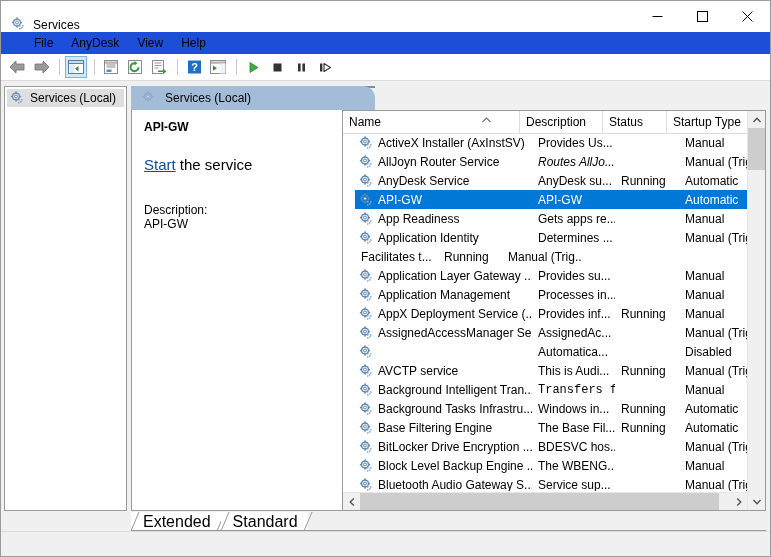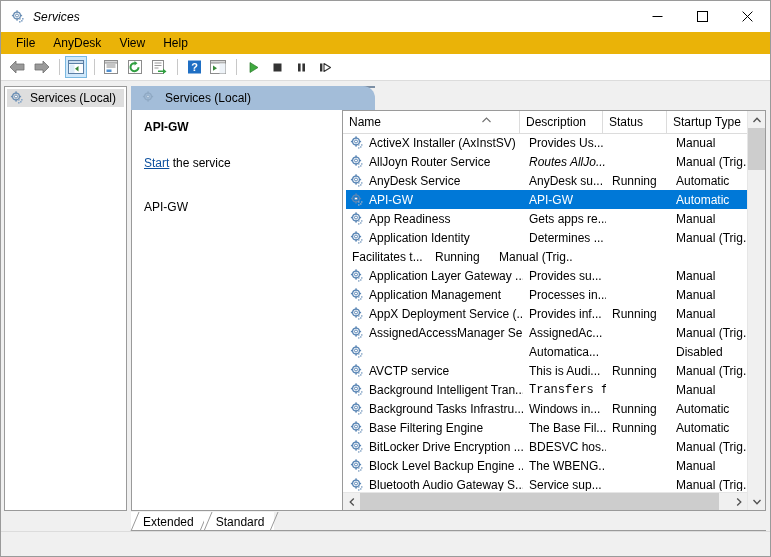--- a/index.html
+++ b/index.html
@@ -21,21 +21,21 @@
     border: 1px solid #9a9a9a;
     background: #f0f0f0;
     overflow: hidden;
   }
 
   
   .titlebar {
     position: absolute; left: 0; top: 0;
     width: 769px; height: 31px;
     background: #ffffff;
-    display: flex; align-items: center; font-style: italic;
+    display: flex; align-items: flex-end;
   }
   .title-icon {
     margin-left: 9px; margin-right: 7px;
     width: 16px; height: 16px; position: relative;
   }
   .title-text {
     font-size: 12px; color: #000; letter-spacing: .1px;
   }
   .win-buttons {
     position: absolute; right: 0; top: 0;
@@ -45,23 +45,23 @@
     width: 45px; height: 31px;
     display: flex; align-items: center; justify-content: center;
     color: #000;
   }
   .win-btn svg { display:block; }
 
   
   .menubar {
     position: absolute; left: 0; top: 31px;
     width: 769px; height: 22px;
-    background: #eab308;
+    background: #1d4ed8;
     display: flex; align-items: center;
-    padding-left: 6px; box-sizing: border-box;
+    padding-left: 24px; box-sizing: border-box;
   }
   .menu-item {
     font-size: 12px; color: #000;
     padding: 2px 9px;
   }
 
   
   .toolbar {
     position: absolute; left: 0; top: 53px;
     width: 769px; height: 27px;
@@ -142,21 +142,21 @@
     position: absolute; left: 0; top: 24px;
     width: 212px; height: 401px;
     background: #ffffff;
     border-left: 1px solid #9a9a9a;
     border-right: 1px solid #9a9a9a;
     border-bottom: 1px solid #9a9a9a;
     box-sizing: border-box;
     padding: 10px 12px;
   }
   .detail-title { font-size: 12px; font-weight: bold; margin-bottom: 22px; }
-  .detail-action { font-size: 12px; margin-bottom: 30px; }
+  .detail-action { font-size: 15px; margin-bottom: 30px; }
   .detail-action a { color: #0b4f9e; text-decoration: underline; }
   .detail-desc-label { font-size: 12px; }
   .detail-desc-text { font-size: 12px; }
 
   
   .list-box {
     position: absolute; left: 212px; top: 24px;
     width: 423px; height: 401px;
     background: #ffffff;
     border: 1px solid #9a9a9a;
@@ -178,21 +178,21 @@
     padding-left: 6px;
     border-right: 1px solid #dcdcdc;
     box-sizing: border-box;
     height: 22px;
   }
   .sort-caret {
     position: absolute; right: 28px; top: 1px;
     width: 9px; height: 6px;
   }
   .rows {
-    position: absolute; left: 3px; top: 22px;
+    position: absolute; left: 12px; top: 22px;
     width: 404px; height: 358px;
     overflow: hidden;
   }
   .row {
     display: flex; align-items: center;
     height: 19px; width: 404px;
     box-sizing: border-box;
   }
   .row.selected { background: #0078d7; color: #ffffff; }
   .row.selected .cell { color: #ffffff; }
@@ -249,21 +249,21 @@
 
   
   .tabs {
     position: absolute; left: 130px; top: 430px;
     height: 20px; display: flex; align-items: flex-end;
   }
   .tab {
     position: relative;
     height: 19px;
     display: flex; align-items: center;
-    font-size: 12px; color: #000;
+    font-size: 16px; color: #000;
     padding: 0 10px 0 12px;
     background: #ffffff;
   }
   .tab .slash-l, .tab .slash-r {
     position: absolute; top: 0; height: 19px; width: 10px;
   }
   .tabs-underline {
     position: absolute; left: 130px; top: 449px;
     width: 635px; height: 1px; background: #9a9a9a;
   }
@@ -474,20 +474,21 @@
               <rect x="10.1" y="5.8" width="2" height="1.5"></rect>
             </g>
           </svg>
         </span>
         <span class="ph-text">Services (Local)</span>
       </div>
 
       <div class="detail-box">
         <div class="detail-title">API-GW</div>
         <div class="detail-action"><a href="#">Start</a><span> the service</span></div>
+        <div class="detail-desc-label">Description:</div>
         <div class="detail-desc-text">API-GW</div>
       </div>
 
       <div class="list-box">
 
         <div class="list-header">
           <div class="col-head" style="width:177px">
             <span>Name</span>
             <span class="sort-caret">
               <svg width="9" height="6" viewBox="0 0 9 6">

